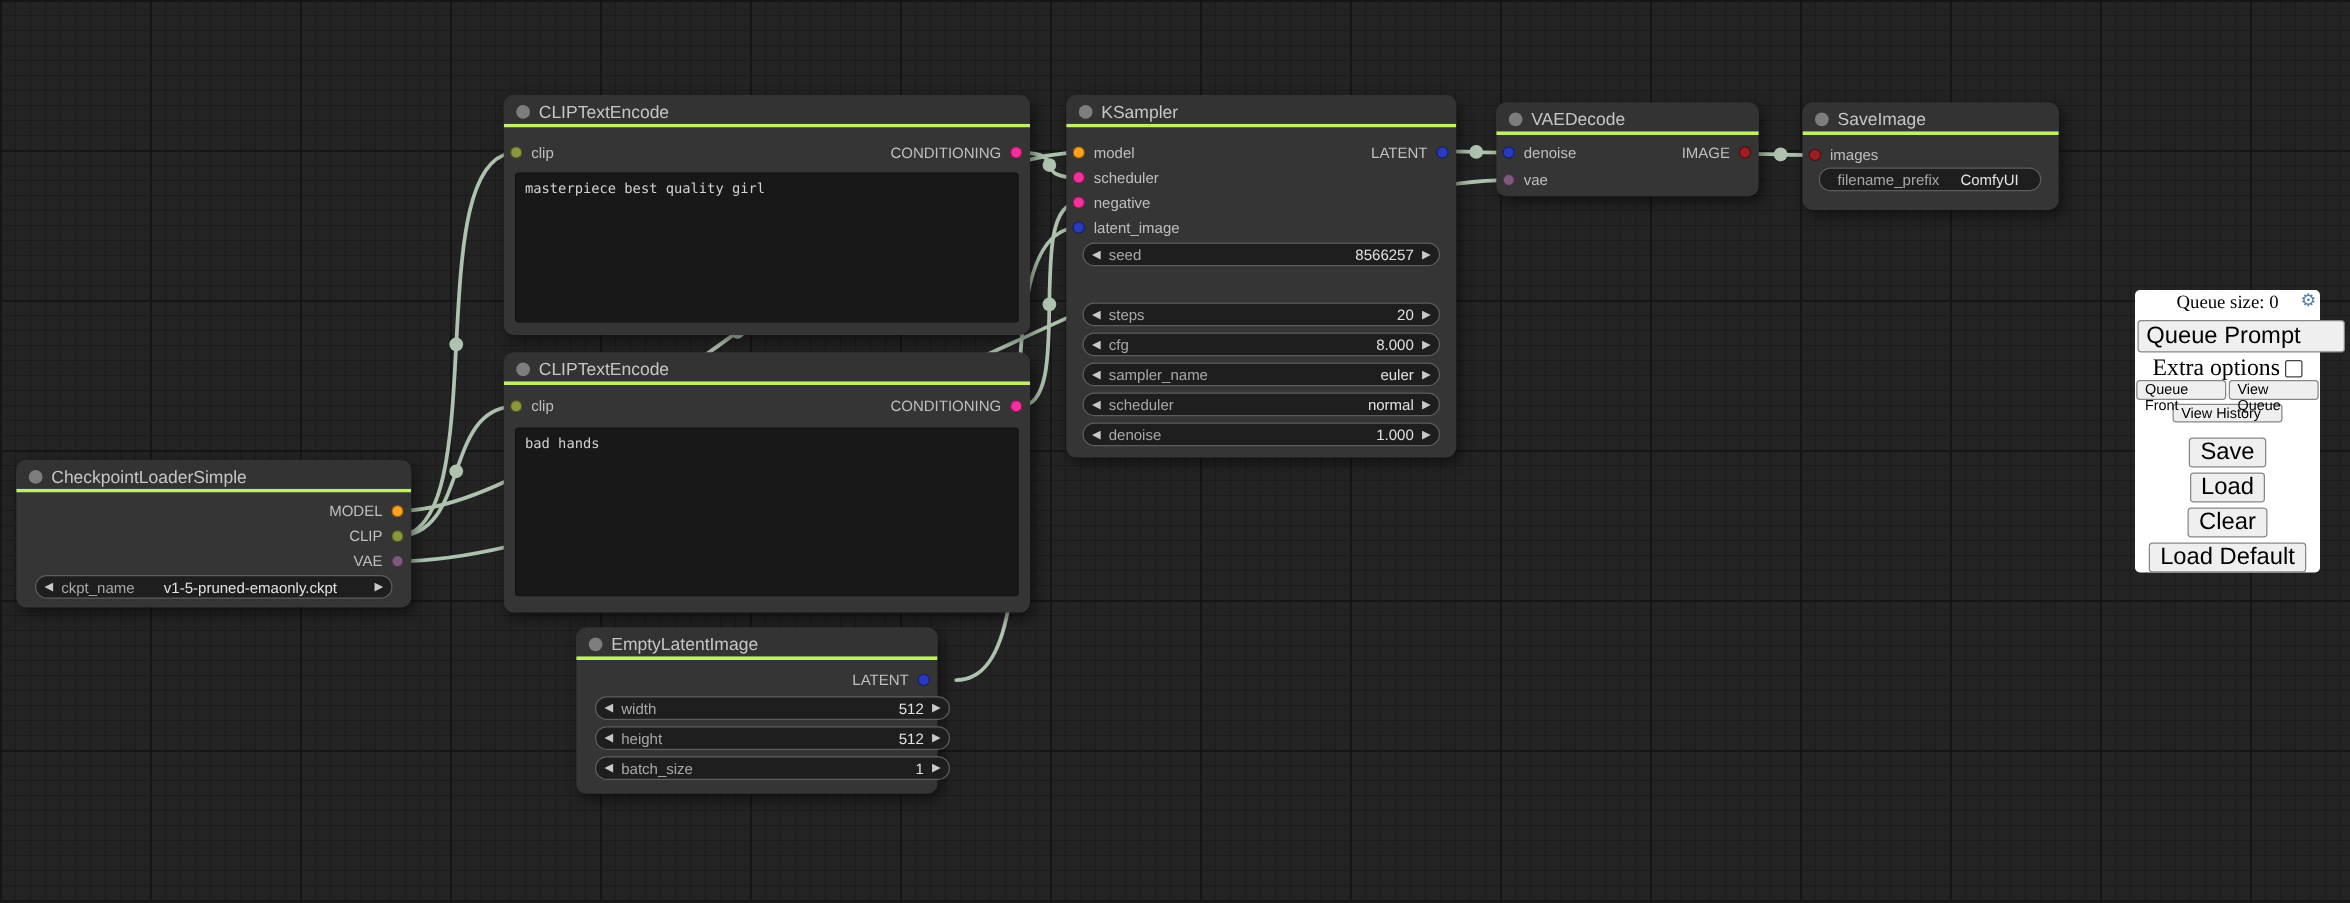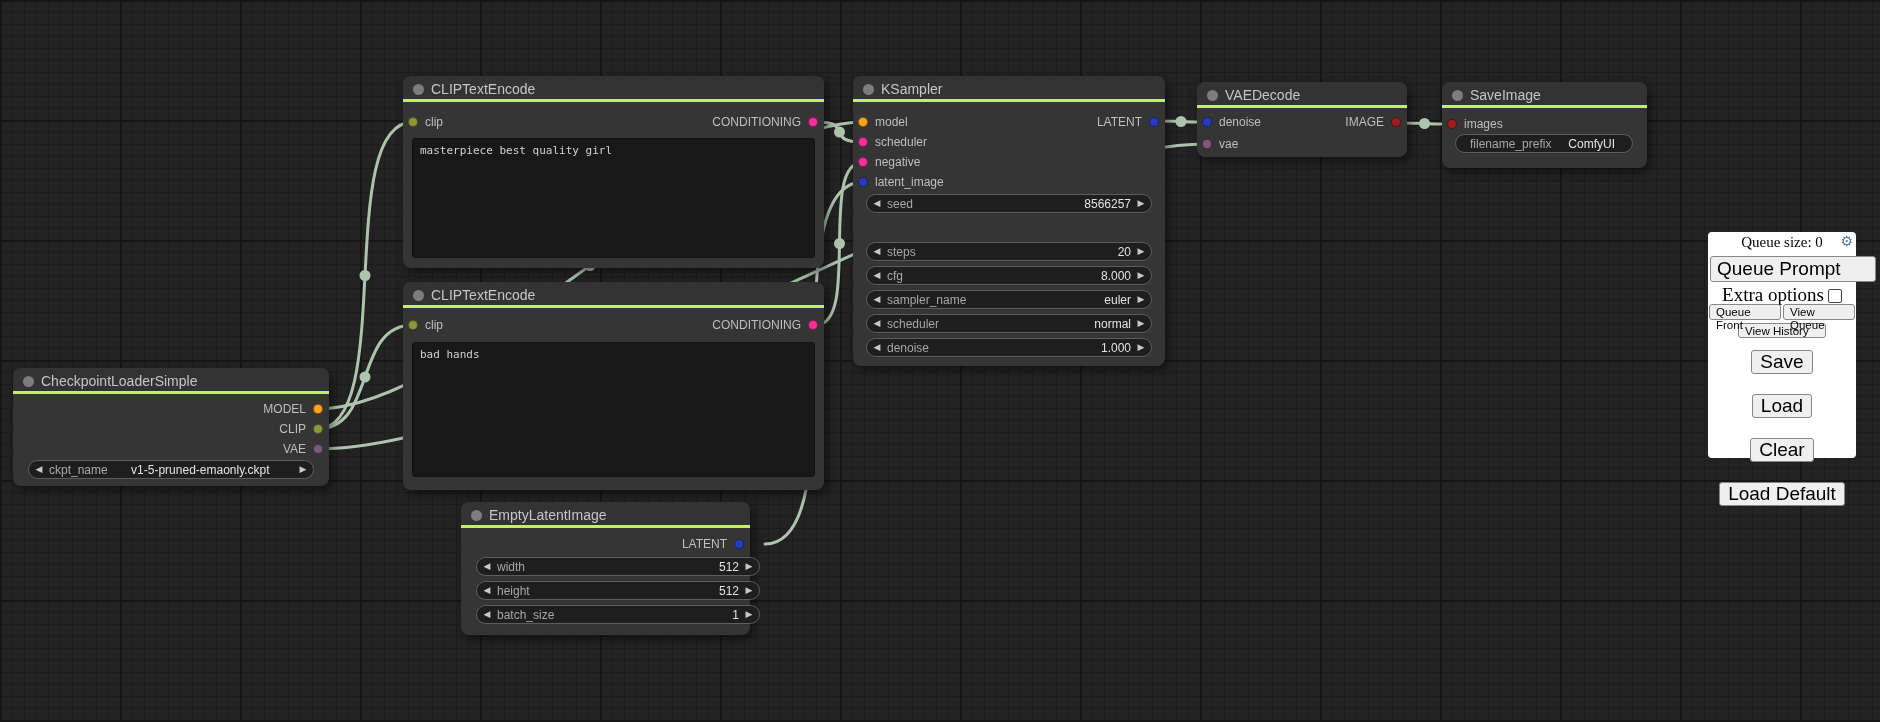--- a/index.html
+++ b/index.html
@@ -53,21 +53,21 @@
   .qp-gear{position:absolute;right:3px;top:2px;font-size:14px;line-height:16px;cursor:pointer;}
   .qbtn{font-family:Liberation Sans, sans-serif;background:#efefef;border:1px solid #878787;
     border-radius:3px;color:#000;display:block;box-sizing:border-box;text-align:left;cursor:pointer;}
   .qp-prompt{margin:3px 2px 0 2px;width:166px;height:26px;font-size:19px;}
   .qp-extra{text-align:center;font-size:19px;height:18px;margin-top:2px;}
   .qp-check{display:inline-block;width:12px;height:12px;border:1px solid #444;border-radius:2px;
     background:#fff;vertical-align:-2px;margin-left:4px;cursor:pointer;}
   .qp-row{display:flex;gap:2px;margin:2px 1px 0 1px;}
   .qp-row .qbtn{flex:1;height:16px;font-size:11.5px;line-height:13px;}
   .qp-history{margin:3px auto 0 auto;width:88px;height:15px;font-size:11.5px;line-height:12px;}
-  .qp-stack{margin-top:12px;display:flex;flex-direction:column;align-items:center;gap:20px;}
+  .qp-stack{margin-top:12px;display:flex;flex-direction:column;align-items:center;gap:4px;}
   .qp-stack .qbtn{font-size:19px;padding:0 8px;height:24px;}
 </style>
 </head>
 <body>
 
 <div id="app">
 
   <svg class="links" width="1880" height="722">
     <path class="link-path" d="M317,429 C397,429 333,122 413,122" stroke="#aec3ae"></path>
     <path class="link-path" d="M317,429 C377,429 353,325 413,325" stroke="#aec3ae"></path>

